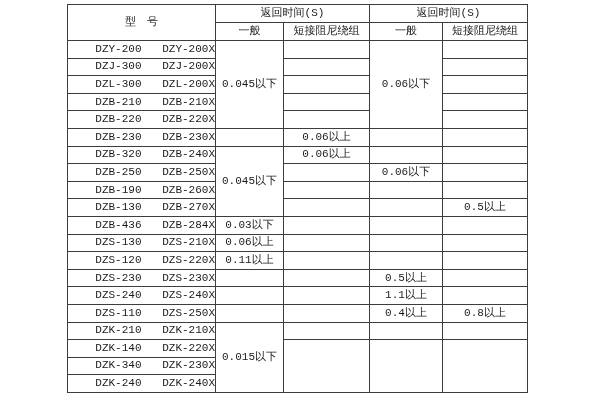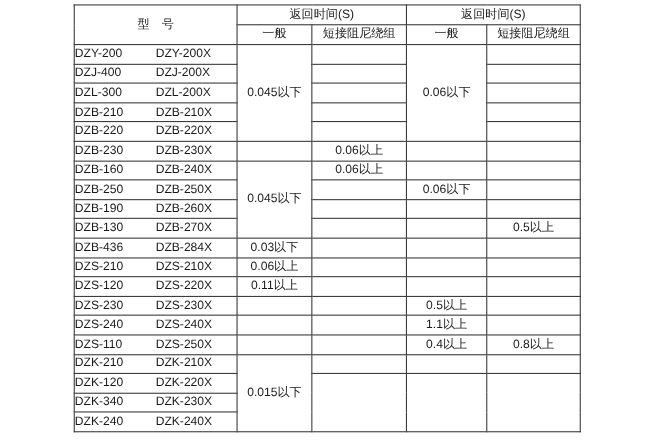--- a/index.html
+++ b/index.html
@@ -1,33 +1,33 @@
 <!DOCTYPE html>
 <html><head>
 <meta charset="utf-8">
 <style>
   html,body{margin:0;padding:0;background:#ffffff;}
   .canvas{
     position:relative;width:552px;height:400px;background:#ffffff;
-    font-family:Liberation Sans, sans-serif;color:#1a1a1a;overflow:hidden;
+    font-family:Liberation Mono, monospace;color:#1a1a1a;overflow:hidden;
   }
   table.spec{
     position:absolute;left:67px;top:4px;width:460px;
     border-collapse:collapse;table-layout:fixed;
     border:1px solid #3d3d3d;
   }
   .spec th,.spec td{
     border:1px solid #3d3d3d;
     font-size:11px;font-weight:400;line-height:1;
     text-align:center;vertical-align:middle;
     padding:0;overflow:hidden;white-space:nowrap;
   }
   .spec thead tr{height:18px;}
   .spec tbody tr{height:17.6px;}
-  .model-cell span{display:inline-block;width:50%;text-align:left;}
+  .model-cell span{display:inline-block;width:50%;text-align:right;}
 </style>
 </head>
 <body>
 
 <div class="canvas">
   <table class="spec">
     <colgroup>
       <col style="width:148px">
       <col style="width:68px">
       <col style="width:86px">
@@ -49,21 +49,21 @@
     </thead>
     <tbody id="rows">
         <tr>
           <td class="model-cell"><span>DZY-200</span><span>DZY-200X</span></td>
           <td rowspan="5">0.045以下</td>
           <td></td>
           <td rowspan="5">0.06以下</td>
           <td></td>
         </tr>
         <tr>
-          <td class="model-cell"><span>DZJ-400</span><span>DZJ-200X</span></td>
+          <td class="model-cell"><span>DZJ-300</span><span>DZJ-200X</span></td>
           <td></td>
           <td></td>
         </tr>
         <tr>
           <td class="model-cell"><span>DZL-300</span><span>DZL-200X</span></td>
           <td></td>
           <td></td>
         </tr>
         <tr>
           <td class="model-cell"><span>DZB-210</span><span>DZB-210X</span></td>
@@ -76,21 +76,21 @@
           <td></td>
         </tr>
         <tr>
           <td class="model-cell"><span>DZB-230</span><span>DZB-230X</span></td>
           <td></td>
           <td>0.06以上</td>
           <td></td>
           <td></td>
         </tr>
         <tr>
-          <td class="model-cell"><span>DZB-160</span><span>DZB-240X</span></td>
+          <td class="model-cell"><span>DZB-320</span><span>DZB-240X</span></td>
           <td rowspan="4">0.045以下</td>
           <td>0.06以上</td>
           <td></td>
           <td></td>
         </tr>
         <tr>
           <td class="model-cell"><span>DZB-250</span><span>DZB-250X</span></td>
           <td></td>
           <td>0.06以下</td>
           <td></td>
@@ -108,21 +108,21 @@
           <td>0.5以上</td>
         </tr>
         <tr>
           <td class="model-cell"><span>DZB-436</span><span>DZB-284X</span></td>
           <td>0.03以下</td>
           <td></td>
           <td></td>
           <td></td>
         </tr>
         <tr>
-          <td class="model-cell"><span>DZS-210</span><span>DZS-210X</span></td>
+          <td class="model-cell"><span>DZS-130</span><span>DZS-210X</span></td>
           <td>0.06以上</td>
           <td></td>
           <td></td>
           <td></td>
         </tr>
         <tr>
           <td class="model-cell"><span>DZS-120</span><span>DZS-220X</span></td>
           <td>0.11以上</td>
           <td></td>
           <td></td>
@@ -150,21 +150,21 @@
           <td>0.8以上</td>
         </tr>
         <tr>
           <td class="model-cell"><span>DZK-210</span><span>DZK-210X</span></td>
           <td rowspan="4">0.015以下</td>
           <td></td>
           <td></td>
           <td></td>
         </tr>
         <tr>
-          <td class="model-cell"><span>DZK-120</span><span>DZK-220X</span></td>
+          <td class="model-cell"><span>DZK-140</span><span>DZK-220X</span></td>
           <td rowspan="3"></td>
           <td rowspan="3"></td>
           <td rowspan="3"></td>
         </tr>
         <tr>
           <td class="model-cell"><span>DZK-340</span><span>DZK-230X</span></td>
         </tr>
         <tr>
           <td class="model-cell"><span>DZK-240</span><span>DZK-240X</span></td>
         </tr>

